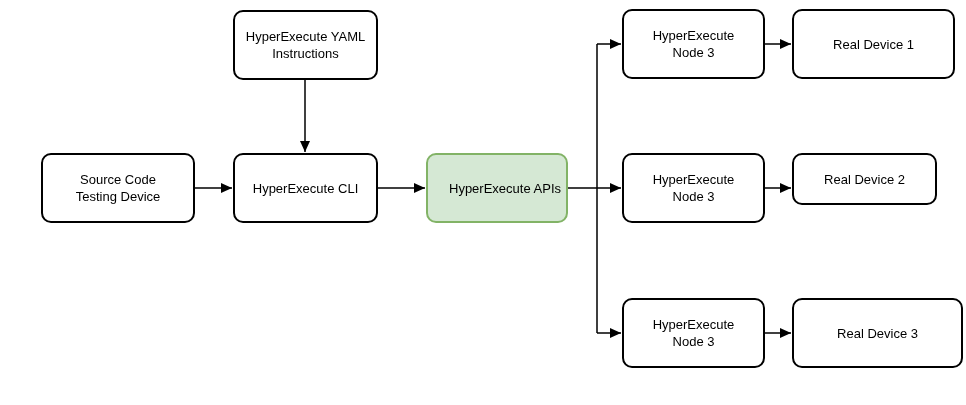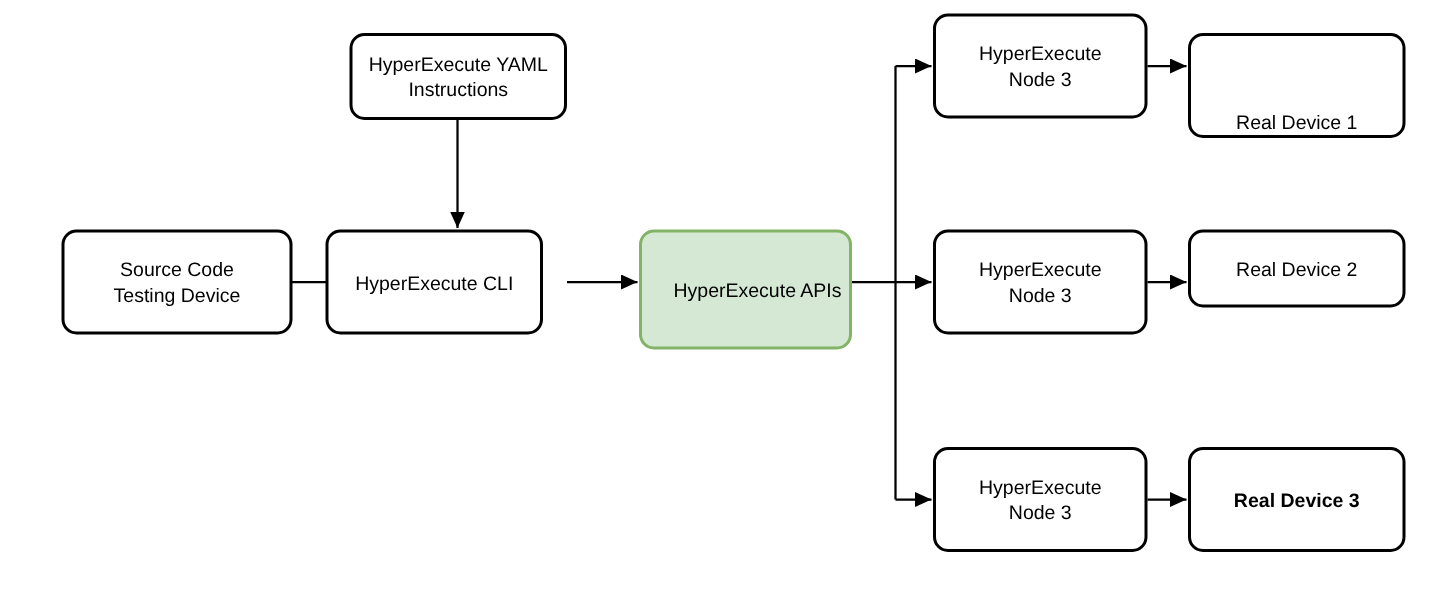--- a/index.html
+++ b/index.html
@@ -68,34 +68,34 @@
     </g>
   </svg>
 
   <div class="box" style="left:41px; top:153px; width:154px; height:70px;">
     <div>
       <span class="line">Source Code</span>
       <span class="line">Testing Device</span>
     </div>
   </div>
 
-  <div class="box" style="left:233px; top:10px; width:145px; height:58px;margin-top:12px;">
+  <div class="box" style="left:233px; top:10px; width:145px; height:70px;">
     <div>
       <span class="line">HyperExecute YAML</span>
       <span class="line">Instructions</span>
     </div>
   </div>
 
-  <div class="box" style="left:217px; top:153px; width:145px; height:70px;">
+  <div class="box" style="left:233px; top:153px; width:145px; height:70px;">
     <div>
       <span class="line">HyperExecute CLI</span>
     </div>
   </div>
 
-  <div class="box accent" style="left:426px; top:153px; width:142px; height:80px;padding-left:16px;">
+  <div class="box accent" style="left:426px; top:153px; width:142px; height:70px;padding-left:16px;">
     <div>
       <span class="line">HyperExecute APIs</span>
     </div>
   </div>
 
   <div class="box" style="left:622px; top:9px; width:143px; height:70px;">
     <div>
       <span class="line">HyperExecute</span>
       <span class="line">Node 3</span>
     </div>
@@ -108,31 +108,31 @@
     </div>
   </div>
 
   <div class="box" style="left:622px; top:298px; width:143px; height:70px;">
     <div>
       <span class="line">HyperExecute</span>
       <span class="line">Node 3</span>
     </div>
   </div>
 
-  <div class="box" style="left:792px; top:22px; width:145px; height:70px;align-items:flex-end;">
+  <div class="box" style="left:792px; top:9px; width:163px; height:70px;">
     <div>
       <span class="line">Real Device 1</span>
     </div>
   </div>
 
   <div class="box" style="left:792px; top:153px; width:145px; height:52px;">
     <div>
       <span class="line">Real Device 2</span>
     </div>
   </div>
 
-  <div class="box" style="left:792px; top:298px; width:145px; height:70px;font-weight:bold;">
+  <div class="box" style="left:792px; top:298px; width:171px; height:70px;">
     <div>
       <span class="line">Real Device 3</span>
     </div>
   </div>
 
 </div>
 
 </body></html>

